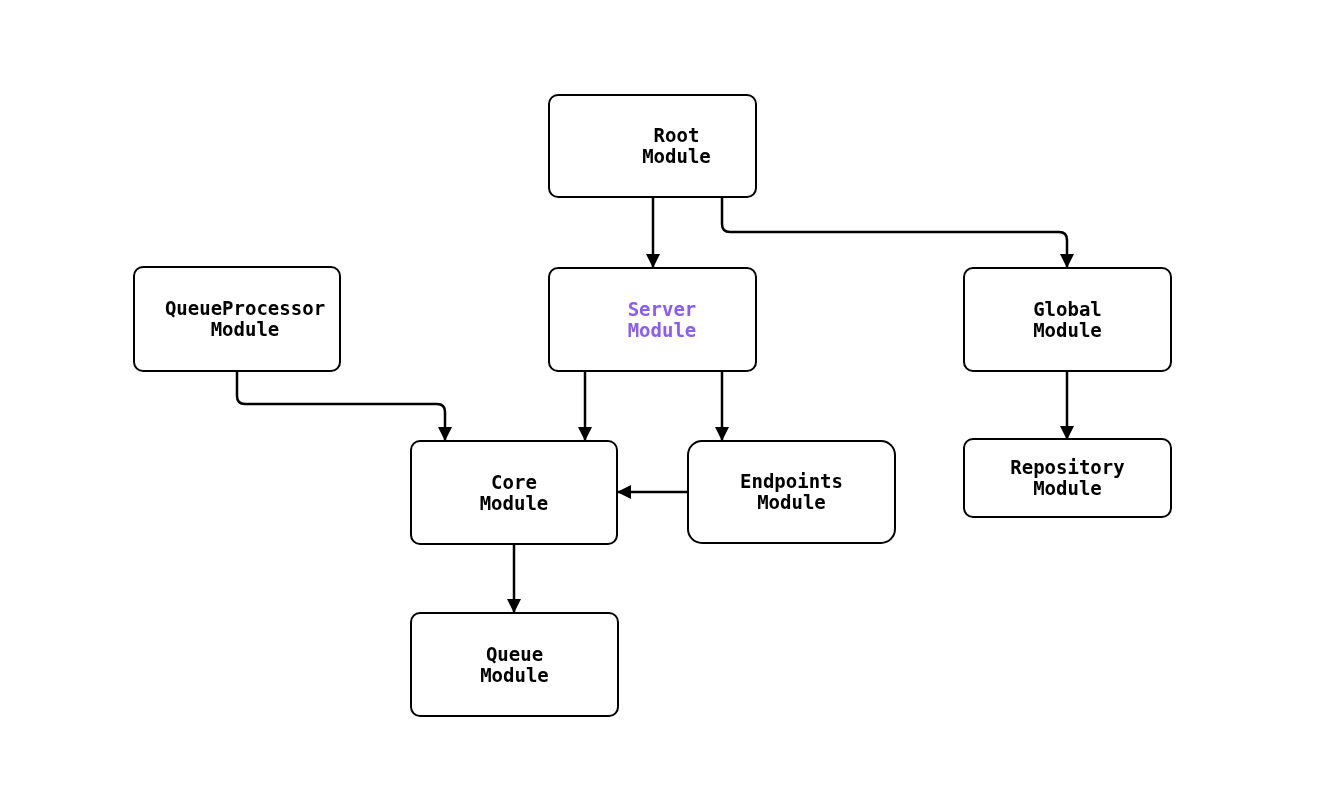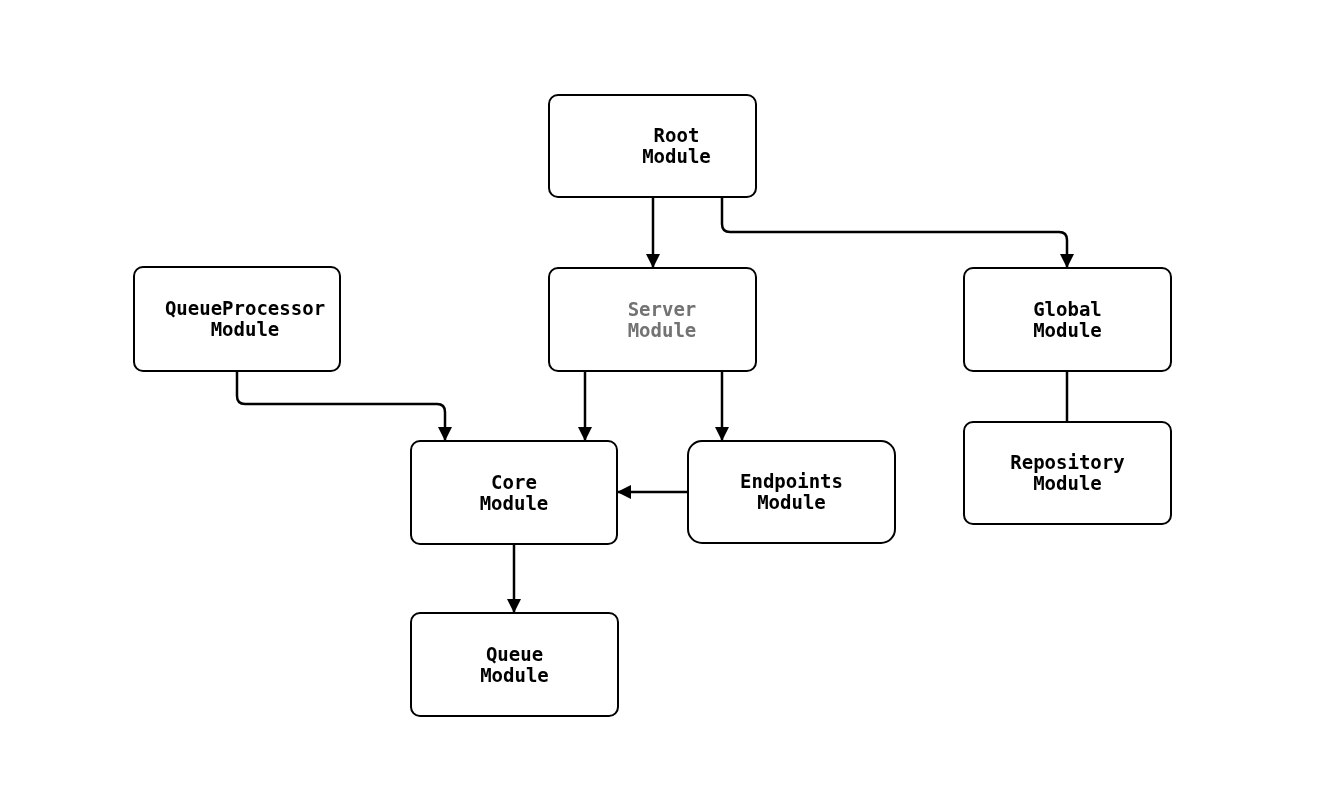--- a/index.html
+++ b/index.html
@@ -70,36 +70,36 @@
   <div id="nodes-layer">
       <div class="node" style="left: 548px; top: 94px; width: 209px; height: 104px; border-color: rgb(0, 0, 0); background: rgb(255, 255, 255);">
         <div class="node-label" style="color: rgb(0, 0, 0); margin-left: 48px;">Root
 Module</div>
       </div>
       <div class="node" style="left: 133px; top: 266px; width: 208px; height: 106px; border-color: rgb(0, 0, 0); background: rgb(255, 255, 255);">
         <div class="node-label" style="color: rgb(0, 0, 0); margin-left: 16px;">QueueProcessor
 Module</div>
       </div>
       <div class="node" style="left: 548px; top: 267px; width: 209px; height: 105px; border-color: rgb(0, 0, 0); background: rgb(255, 255, 255);">
-        <div class="node-label" style="color: #737373; margin-left: 19px;">Server
+        <div class="node-label" style="color: #8b5cf6; margin-left: 19px;">Server
 Module</div>
       </div>
       <div class="node" style="left: 963px; top: 267px; width: 209px; height: 105px; border-color: rgb(0, 0, 0); background: rgb(255, 255, 255);">
         <div class="node-label" style="color: rgb(0, 0, 0);">Global
 Module</div>
       </div>
       <div class="node" style="left: 410px; top: 440px; width: 208px; height: 105px; border-color: rgb(0, 0, 0); background: rgb(255, 255, 255);">
         <div class="node-label" style="color: rgb(0, 0, 0);">Core
 Module</div>
       </div>
       <div class="node" style="left: 687px; top: 440px; width: 209px; height: 104px; border-color: rgb(0, 0, 0); background: rgb(255, 255, 255); border-radius: 15px;">
         <div class="node-label" style="color: rgb(0, 0, 0);">Endpoints
 Module</div>
       </div>
-      <div class="node" style="left: 963px; top: 421px; width: 209px; height: 104px; border-color: rgb(0, 0, 0); background: rgb(255, 255, 255);">
+      <div class="node" style="left: 963px; top: 438px; width: 209px; height: 80px; border-color: rgb(0, 0, 0); background: rgb(255, 255, 255);">
         <div class="node-label" style="color: rgb(0, 0, 0);">Repository
 Module</div>
       </div>
       <div class="node" style="left: 410px; top: 612px; width: 209px; height: 105px; border-color: rgb(0, 0, 0); background: rgb(255, 255, 255); align-items: center;">
         <div class="node-label" style="color: rgb(0, 0, 0);">Queue
 Module</div>
       </div>
     </div>
 </div>
 

